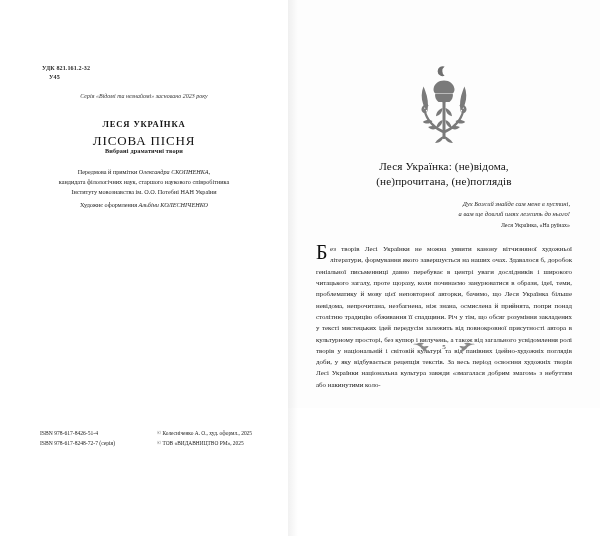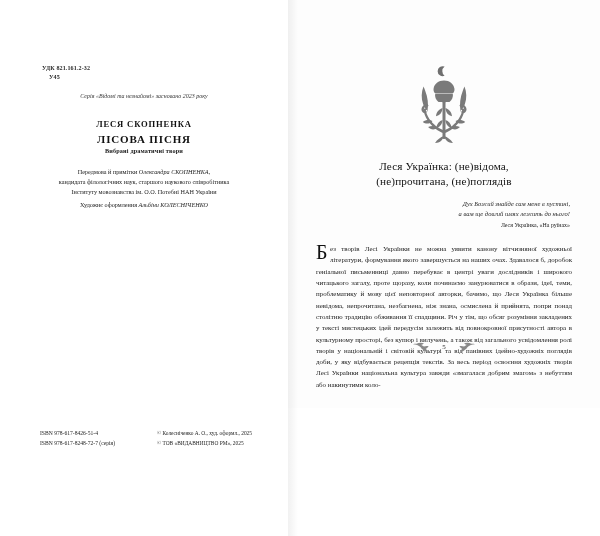--- a/index.html
+++ b/index.html
@@ -76,22 +76,22 @@
     text-align: center;
   }
   .book-author {
     font-size: 8.6px;
     font-weight: 700;
     letter-spacing: 0.85px;
     color: #111;
     margin-bottom: 3.5px;
   }
   .book-title {
-    font-size: 11px;
-    font-weight: 700;
+    font-size: 13px;
+    font-weight: 400;
     letter-spacing: 0.85px;
     color: #111;
   }
   .book-subtitle {
     position: absolute;
     left: 0; right: 0;
     top: 147px;
     text-align: center;
     font-size: 6.2px;
     font-weight: 700;
@@ -226,21 +226,21 @@
   <div class="page-left">
 
     <div class="udc">
       <div>УДК 821.161.2-32</div>
       <div class="udc-line2">У45</div>
     </div>
 
     <div class="series-note">Серія «Відомі та незнайомі» засновано 2023 року</div>
 
     <div class="title-block">
-      <div class="book-author">ЛЕСЯ СКОПНЕНКА</div>
+      <div class="book-author">ЛЕСЯ УКРАЇНКА</div>
       <div class="book-title">ЛІСОВА ПІСНЯ</div>
     </div>
 
     <div class="book-subtitle">Вибрані драматичні твори</div>
 
     <div class="credits">
       <div>
         <span>Передмова й примітки </span><span class="caps">Олександра СКОПНЕНКА,</span>
       </div>
       <div>кандидата філологічних наук, старшого наукового співробітника</div>

